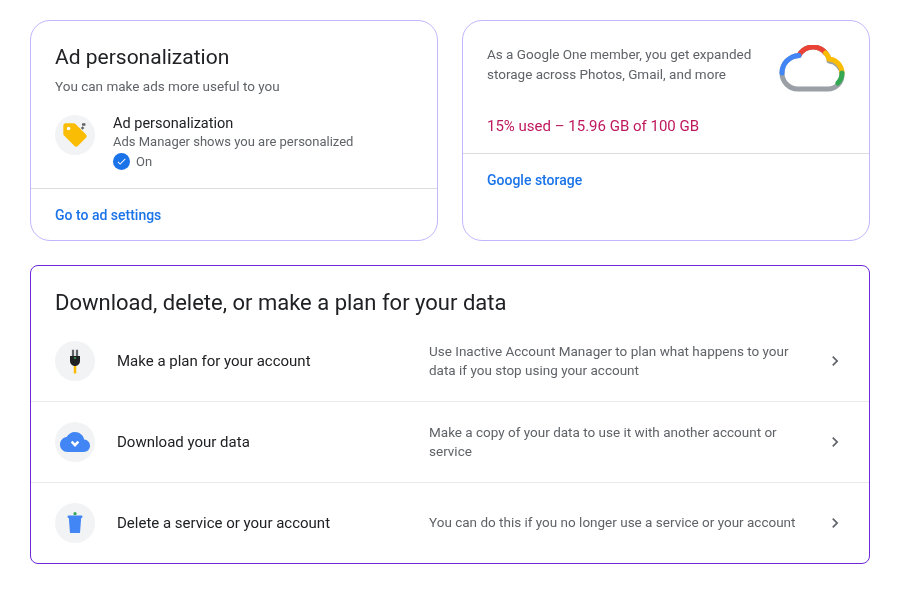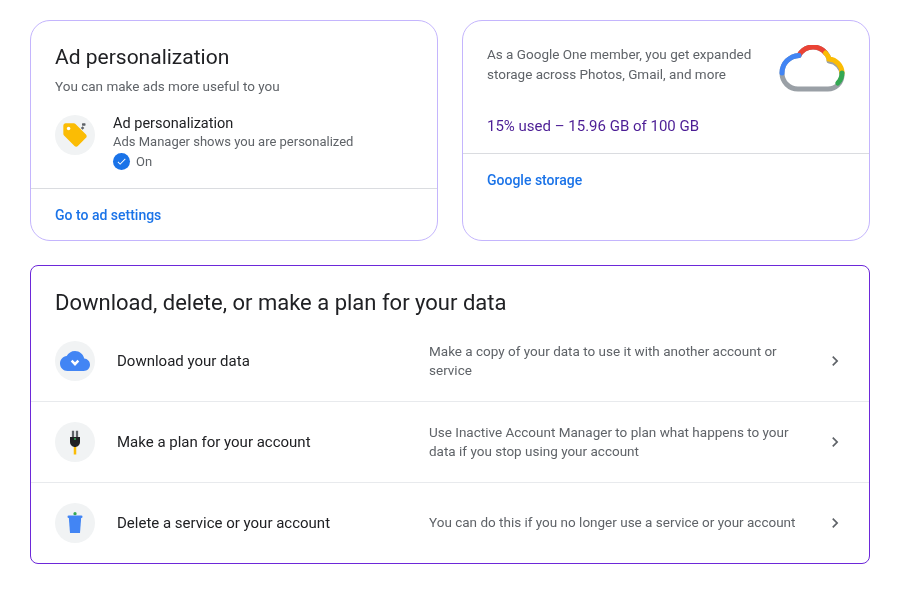--- a/index.html
+++ b/index.html
@@ -92,21 +92,21 @@
     }
     .storage-head {
       display: flex;
       gap: 16px;
       align-items: flex-start;
       margin-bottom: 20px;
     }
     .storage-text { flex: 1; }
     .storage-used {
       font-size: 15px;
-      color: #4c1d95;
+      color: #be185d;
       font-weight: 400;
     }
     .data-card {
       border: 1px solid #6d28d9;
       border-radius: 8px;
     }
     .data-title {
       font-size: 22px;
       font-weight: 400;
       padding: 24px 24px 6px 24px;
@@ -209,43 +209,43 @@
     </div>
   </div>
 </div>
 
 <div class="data-card">
   <h2 class="data-title">Download, delete, or make a plan for your data</h2>
 
   <div class="data-row">
     <div class="row-icon">
       <svg width="30" height="30" viewBox="0 0 24 24">
-        <path fill="#4285f4" d="M19.35 10.04C18.67 6.59 15.64 4 12 4 9.11 4 6.6 5.64 5.35 8.04 2.34 8.36 0 10.91 0 14c0 3.31 2.69 6 6 6h13c2.76 0 5-2.24 5-5 0-2.64-2.05-4.78-4.65-4.96z"></path>
-        <path fill="#fff" d="M12 8v5l-2-2-1.4 1.4L12 16l3.4-3.6L14 11l-2 2V8z"></path>
-      </svg>
-    </div>
-    <div class="row-label">Download your data</div>
-    <div class="row-desc">Make a copy of your data to use it with another account or service</div>
-    <svg class="chevron" width="20" height="20" viewBox="0 0 24 24">
-        <path fill="currentColor" d="M8.59 16.59L13.17 12 8.59 7.41 10 6l6 6-6 6z"></path>
-      </svg>
-  </div>
-
-  <div class="data-row">
-    <div class="row-icon">
-      <svg width="30" height="30" viewBox="0 0 24 24">
         <rect x="9.5" y="3" width="1.8" height="5" fill="#5f6368"></rect>
         <rect x="12.7" y="3" width="1.8" height="5" fill="#5f6368"></rect>
         <path fill="#202124" d="M8 8h8v4c0 2.2-1.8 4-4 4s-4-1.8-4-4V8z"></path>
         <circle cx="12" cy="9.5" r="0.8" fill="#34a853"></circle>
         <rect x="11" y="16" width="2" height="6" fill="#fbbc04"></rect>
       </svg>
     </div>
     <div class="row-label">Make a plan for your account</div>
     <div class="row-desc">Use Inactive Account Manager to plan what happens to your data if you stop using your account</div>
+    <svg class="chevron" width="20" height="20" viewBox="0 0 24 24">
+        <path fill="currentColor" d="M8.59 16.59L13.17 12 8.59 7.41 10 6l6 6-6 6z"></path>
+      </svg>
+  </div>
+
+  <div class="data-row">
+    <div class="row-icon">
+      <svg width="30" height="30" viewBox="0 0 24 24">
+        <path fill="#4285f4" d="M19.35 10.04C18.67 6.59 15.64 4 12 4 9.11 4 6.6 5.64 5.35 8.04 2.34 8.36 0 10.91 0 14c0 3.31 2.69 6 6 6h13c2.76 0 5-2.24 5-5 0-2.64-2.05-4.78-4.65-4.96z"></path>
+        <path fill="#fff" d="M12 8v5l-2-2-1.4 1.4L12 16l3.4-3.6L14 11l-2 2V8z"></path>
+      </svg>
+    </div>
+    <div class="row-label">Download your data</div>
+    <div class="row-desc">Make a copy of your data to use it with another account or service</div>
     <svg class="chevron" width="20" height="20" viewBox="0 0 24 24">
         <path fill="currentColor" d="M8.59 16.59L13.17 12 8.59 7.41 10 6l6 6-6 6z"></path>
       </svg>
   </div>
 
   <div class="data-row">
     <div class="row-icon">
       <svg width="30" height="30" viewBox="0 0 24 24">
         <circle cx="12" cy="4.5" r="1.3" fill="#34a853"></circle>
         <path fill="#4285f4" d="M7 7h10l-1 13H8z"></path>

